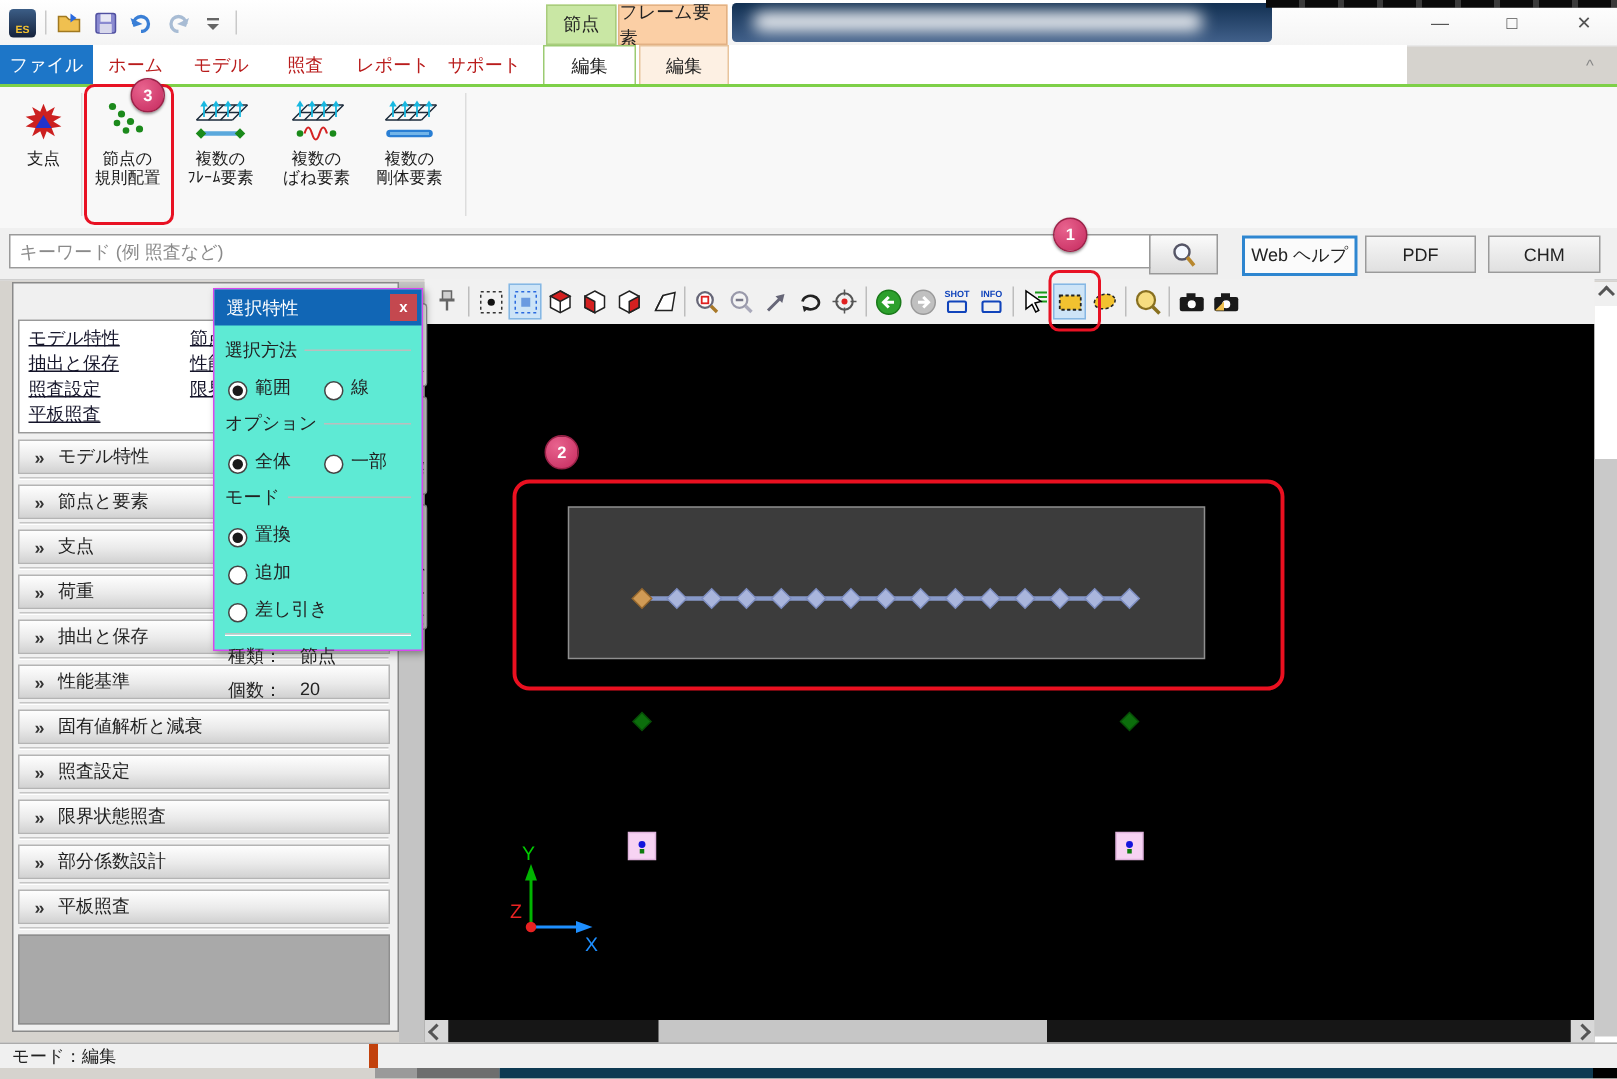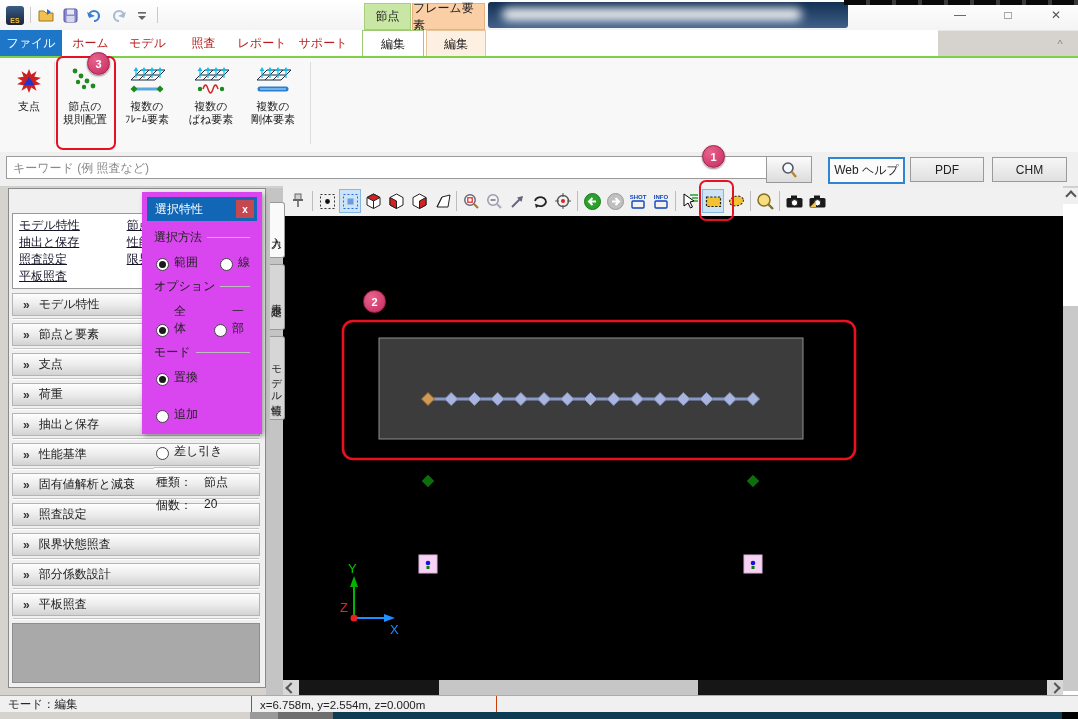--- a/index.html
+++ b/index.html
@@ -71,50 +71,50 @@
   .chev{font-weight:bold;color:#333}
   #navfiller{position:absolute;left:3px;top:434px;width:248px;height:60px;background:#a9a9a9;border:1px solid #8e8e8e;box-sizing:border-box}
   
   #vstrip{left:266px;top:188px;width:17px;height:507px;background:#c4c4c4;z-index:5}
   .vtab{writing-mode:vertical-rl;font-size:10.5px;letter-spacing:1px;color:#222;display:flex;align-items:center;justify-content:center;
         border:1px solid #999;border-left:none;border-radius:0 3px 3px 0;z-index:20;box-sizing:border-box}
   #vtab1{left:270px;top:202px;width:15px;height:56px;background:#fafafa}
   #vtab2{left:270px;top:264px;width:15px;height:66px;background:#d6d6d6}
   #vtab3{left:270px;top:336px;width:15px;height:84px;background:#d6d6d6}
   
-  #dialog{left:142px;top:192px;width:120px;height:242px;background:#d946ef;border:5px solid #d946ef;z-index:60;box-shadow:2px 2px 5px rgba(0,0,0,.35);box-sizing:border-box}
+  #dialog{left:142px;top:192px;width:140px;height:242px;background:#5eead4;border:1px solid #d946ef;z-index:60;box-shadow:2px 2px 5px rgba(0,0,0,.35);box-sizing:border-box}
   #dlg-title{height:24px;background:#1166b5;color:#fff;display:flex;align-items:center;padding-left:8px;font-size:12px;position:relative}
   #dlg-close{position:absolute;right:3px;top:3px;width:18px;height:18px;background:#c4484f;color:#fff;font-size:10px;font-weight:bold;
              display:flex;align-items:center;justify-content:center}
   .dbody{padding:4px 7px}
   .grp{display:flex;align-items:center;color:#222;margin-top:4px}
   .grp::after{content:"";flex:1;height:1px;background:#bdbdbd;margin-left:5px}
   .optrow{display:flex;gap:22px;margin:8px 0 7px 2px}
-  .optcol{display:flex;flex-direction:column;gap:20px;margin:8px 0 7px 2px}
+  .optcol{display:flex;flex-direction:column;gap:8px;margin:8px 0 7px 2px}
   .opt{display:flex;align-items:flex-end;gap:5px}
   .radio{width:13px;height:13px;border:1px solid #444;border-radius:50%;background:#fff;box-sizing:border-box;flex:none}
   .radio.sel::after{content:"";display:block;width:7px;height:7px;margin:2px;background:#1a1a1a;border-radius:50%}
   .dsep{height:1px;background:#c2c2c2;box-shadow:0 1px 0 #fff;margin:7px 0 5px}
   .inforow{display:flex;gap:12px;margin:6px 0 0 2px}
   
   #canvas{left:283px;top:216px;width:780px;height:464px;background:#000}
   
   #hscroll{left:283px;top:680px;width:780px;height:15px;display:flex;background:#111}
   .sbtn{width:16px;height:15px;background:#d8d8d8;display:flex;align-items:center;justify-content:center;flex:none}
   #htrack{flex:1;position:relative;background:#161616}
   #hthumb{position:absolute;left:140px;top:0;width:259px;height:15px;background:#c6c6c6}
   #vscroll{left:1063px;top:188px;width:15px;height:507px;background:#fff;display:flex;flex-direction:column}
   #vup{width:15px;height:16px;background:#f0f0f0;display:flex;align-items:center;justify-content:center}
   #vtrack{flex:1;position:relative}
   #vthumb{position:absolute;top:102px;left:0;width:15px;height:385px;background:#c9c9c9}
   .chv{width:6px;height:6px;border-left:2px solid #555;border-bottom:2px solid #555}
   .chv.l{transform:rotate(45deg)} .chv.r{transform:rotate(225deg)} .chv.u{transform:rotate(135deg)}
   
   #statusbar{left:0;top:695px;width:1078px;height:17px;background:#f0f0f0;border-top:1px solid #ababab;display:flex;align-items:center;font-size:11.5px}
-  .scell{height:100%;display:flex;align-items:center;padding-left:8px;border-right:1px solid #c2410c;box-sizing:border-box}
+  .scell{height:100%;display:flex;align-items:center;padding-left:8px;border-right:6px solid #c2410c;box-sizing:border-box}
   #bottomstrip{left:0;top:712px;width:1078px;height:7px;display:flex}
   
   .badge{position:absolute;width:21px;height:21px;border-radius:50%;z-index:120;color:#fff;font-size:11px;font-weight:bold;
          display:flex;align-items:center;justify-content:center;border:1px solid #9a2248;
          background:radial-gradient(circle at 35% 30%,#e8638e,#c52a5e);box-shadow:0 1px 2px rgba(0,0,0,.45)}
   .hlbox{position:absolute;border:2px solid #e81123;border-radius:7px;z-index:110;pointer-events:none}
 </style>
 </head>
 <body>
 
@@ -626,21 +626,20 @@
     </div>
     <div class="inforow">
       <span>個数：</span>
         <span>20</span>
     </div>
   </div>
 </div>
 
 <div id="statusbar" class="abs">
   <div class="scell" style="width:252px">モード：編集</div>
-  <div class="scell" style="width:245px">x=6.758m, y=2.554m, z=0.000m</div>
   <div class="scell" style="flex:1;border-right:none"></div>
 </div>
 <div id="bottomstrip" class="abs">
   <div style="width:250px;background:#d6d3ce"></div>
   <div style="width:28px;background:#9a9a9a"></div>
   <div style="width:55px;background:#6e6e6e"></div>
   <div style="flex:1;background:#0e3a52"></div>
   <div style="width:16px;background:#000"></div>
 </div>
 

